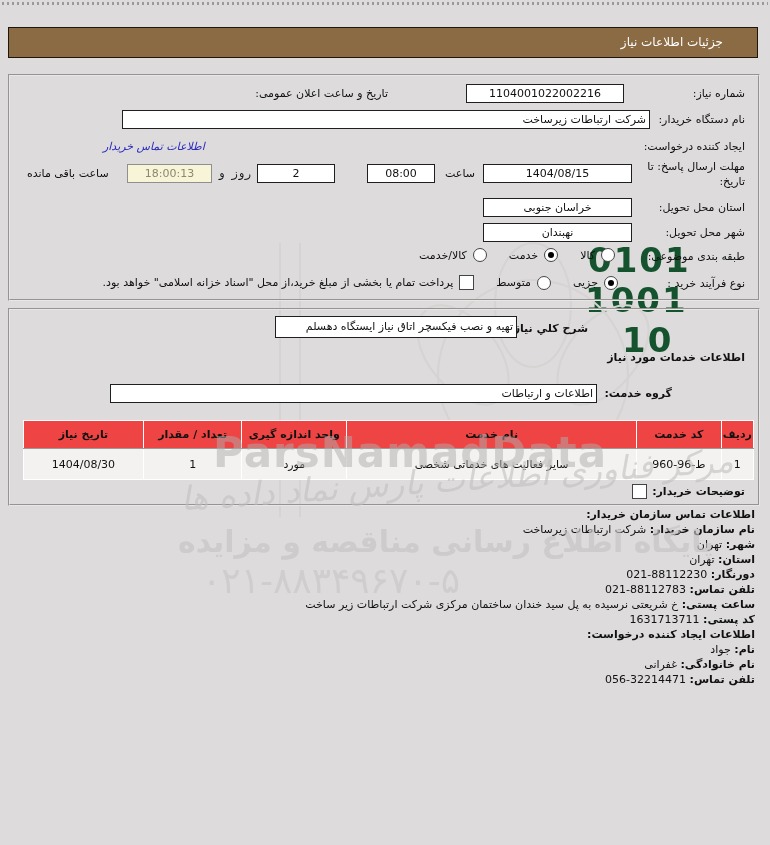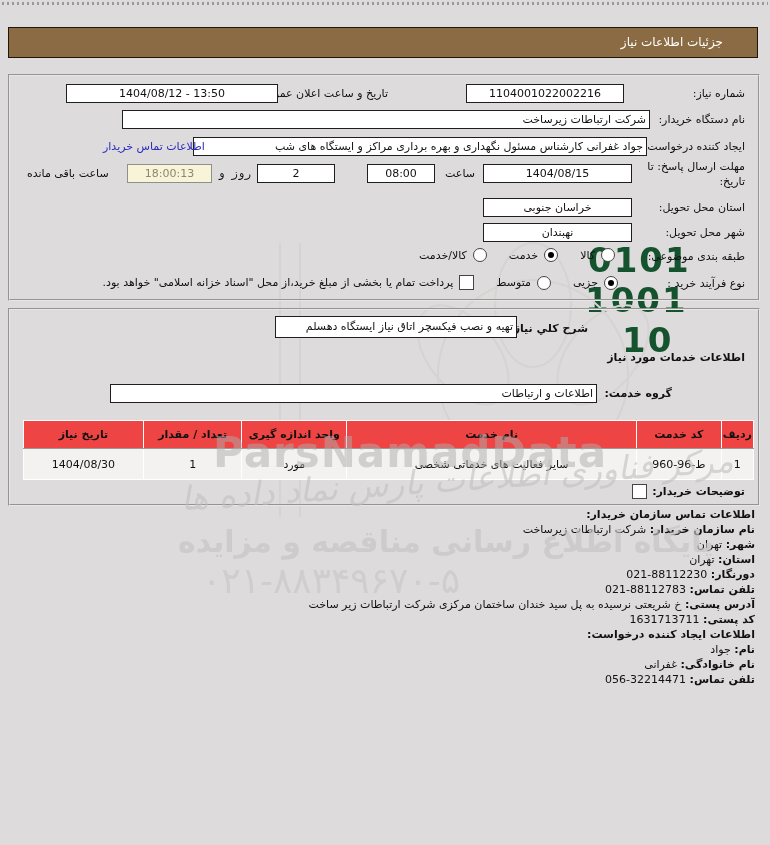--- a/index.html
+++ b/index.html
@@ -16,21 +16,21 @@
             border:1px solid #20150a;z-index:2;}
   .titlebar span{position:absolute;right:34px;top:7px;color:#fff;font-size:12px;}
   
   .gbox{position:absolute;left:8px;width:748px;border:2px groove #e9e7e5;z-index:1;background:transparent;}
   
   .tb{position:absolute;background:#fff;border:1px solid #1f1f1f;height:17px;line-height:17px;
       padding:0 3px;overflow:hidden;white-space:nowrap;z-index:2;font-size:11px;}
   .tb.c{text-align:center;}
   .tb.ltr{direction:ltr;}
   .tb.beige{background:#f8f4d8;border-color:#8f8f8f;color:#8b886f;}
-  .link{color:#2b2bc0;cursor:pointer;z-index:2;}
+  .link{color:#2b2bc0;cursor:pointer;z-index:2;font-style:italic;}
   
   .optrow{position:absolute;display:flex;align-items:center;gap:6px;z-index:2;}
   .radio{width:12px;height:12px;border:1px solid #444;border-radius:50%;background:#fff;
          display:inline-block;position:relative;flex:0 0 auto;}
   .radio.on::after{content:"";position:absolute;left:3px;top:3px;width:6px;height:6px;
                    border-radius:50%;background:#000;}
   .cb{width:13px;height:13px;border:1px solid #444;background:#fff;display:inline-block;flex:0 0 auto;position:relative;}
   .gap{width:10px;flex:0 0 auto;}
   
   .svc-table{position:absolute;left:23px;top:420px;width:731px;border-collapse:collapse;z-index:2;
@@ -81,27 +81,25 @@
   <div class="titlebar">
     <span>جزئیات اطلاعات نیاز</span>
   </div>
 
   <div class="gbox" style="top:74px;height:223px;"></div>
   <div class="gbox" style="top:308px;height:194px;"></div>
 
   <div class="lbl" style="right:25px;top:87px;">شماره نیاز:</div>
   <div class="tb c ltr" style="left:466px;top:84px;width:150px;">1104001022002216</div>
   <div class="lbl" style="right:382px;top:87px;">تاریخ و ساعت اعلان عمومی:</div>
-  <div class="tb c ltr" style="left:66px;top:84px;width:204px;">1404/08/12 - 13:50</div>
 
   <div class="lbl" style="right:25px;top:113px;">نام دستگاه خریدار:</div>
   <div class="tb" style="left:122px;top:110px;width:520px;">شرکت ارتباطات زیرساخت</div>
 
   <div class="lbl" style="right:25px;top:140px;">ایجاد کننده درخواست:</div>
-  <div class="tb" style="left:193px;top:137px;width:446px;">جواد غفرانی کارشناس مسئول نگهداری و بهره برداری مراکز و ایستگاه های شب</div>
   <div class="abs link" style="left:103px;top:140px;">اطلاعات تماس خریدار</div>
 
   <div class="lbl" style="right:25px;top:159px;width:103px;white-space:normal;line-height:15px;">مهلت ارسال پاسخ: تا تاریخ:</div>
   <div class="tb c ltr" style="left:483px;top:164px;width:141px;">1404/08/15</div>
   <div class="lbl" style="right:295px;top:167px;">ساعت</div>
   <div class="tb c ltr" style="left:367px;top:164px;width:60px;">08:00</div>
   <div class="tb c" style="left:257px;top:164px;width:70px;">2</div>
   <div class="lbl" style="right:519px;top:167px;font-family:Liberation Mono, monospace;">روز و</div>
   <div class="tb c ltr beige" style="left:127px;top:164px;width:77px;">18:00:13</div>
   <div class="lbl" style="left:27px;top:167px;">ساعت باقی مانده</div>
@@ -179,21 +177,21 @@
     <span class="cb"></span>
   </div>
 
   <div class="contact">
     <div class="line"><b>اطلاعات تماس سازمان خریدار:</b> <span></span></div>
     <div class="line"><b>نام سازمان خریدار:</b> <span>شرکت ارتباطات زیرساخت</span></div>
     <div class="line"><b>شهر:</b> <span>تهران</span></div>
     <div class="line"><b>استان:</b> <span>تهران</span></div>
     <div class="line"><b>دورنگار:</b> <span>88112230-021</span></div>
     <div class="line"><b>تلفن تماس:</b> <span>88112783-021</span></div>
-    <div class="line"><b>آدرس پستی:</b> <span>خ شریعتی نرسیده به پل سید خندان ساختمان مرکزی شرکت ارتباطات زیر ساخت</span></div>
+    <div class="line"><b>ساعت پستی:</b> <span>خ شریعتی نرسیده به پل سید خندان ساختمان مرکزی شرکت ارتباطات زیر ساخت</span></div>
     <div class="line"><b>کد پستی:</b> <span>1631713711</span></div>
     <div class="line"><b>اطلاعات ایجاد کننده درخواست:</b> <span></span></div>
     <div class="line"><b>نام:</b> <span>جواد</span></div>
     <div class="line"><b>نام خانوادگی:</b> <span>غفرانی</span></div>
     <div class="line"><b>تلفن تماس:</b> <span>32214471-056</span></div>
   </div>
 
   <div class="wm-over">
     <div class="wm-latin">ParsNamadData</div>
     <div class="wm-callig">مرکز فناوری اطلاعات پارس نماد داده ها</div>

